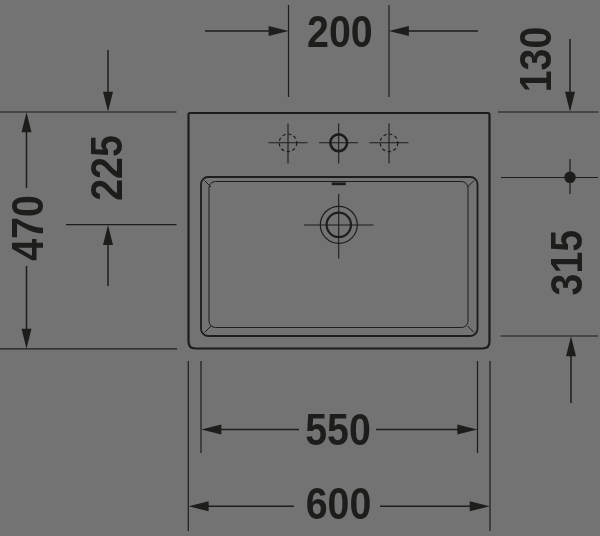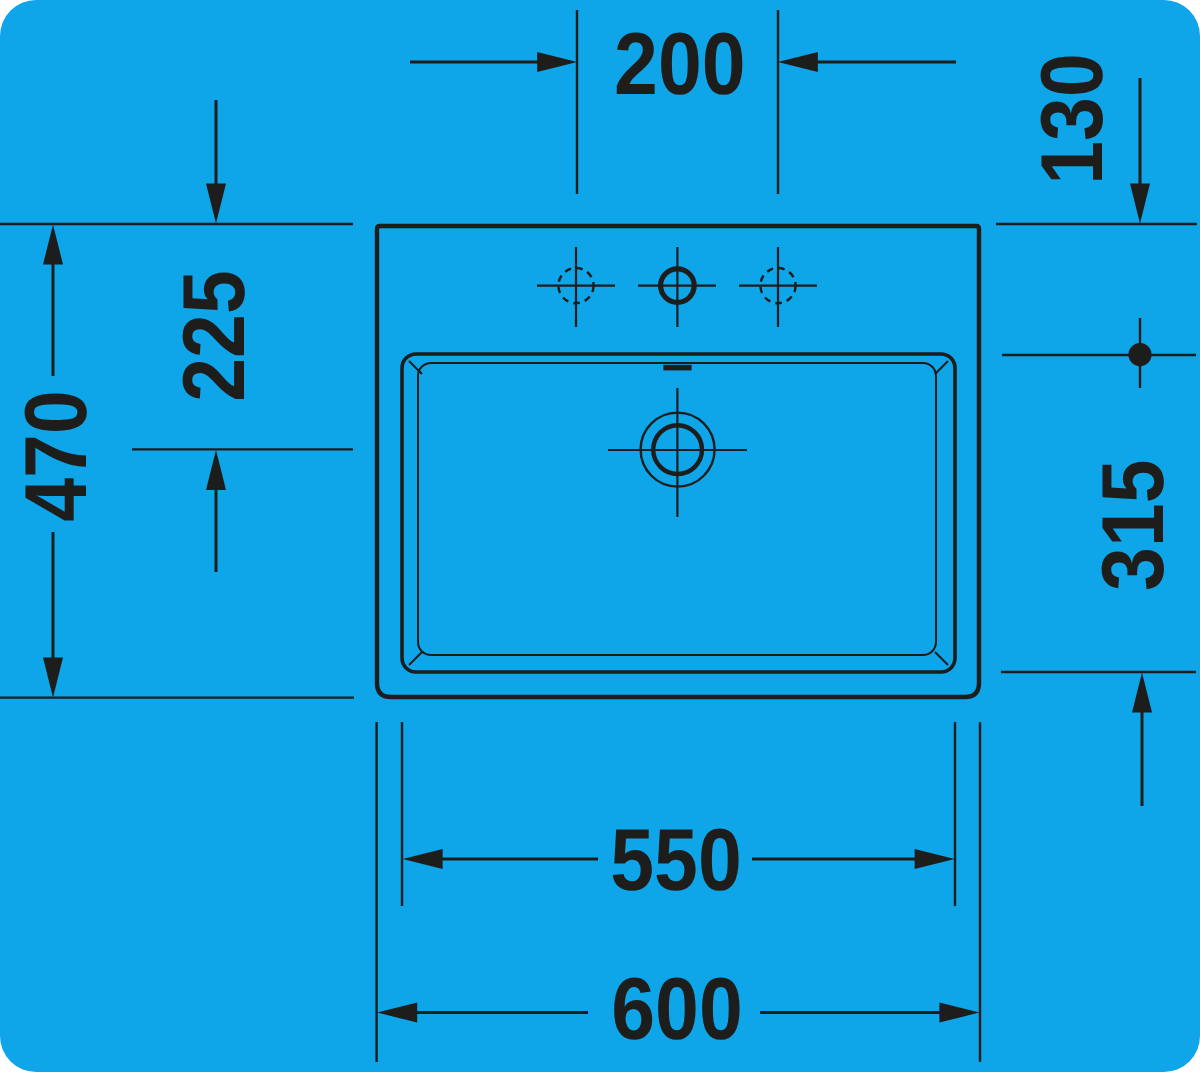--- a/index.html
+++ b/index.html
@@ -1,16 +1,16 @@
 <!DOCTYPE html>
 <html><head>
 <meta charset="utf-8">
 <style>
   html,body{margin:0;padding:0;background:#ffffff;}
-  .wrap{width:600px;height:536px;position:relative;background:#0ea5e9;overflow:hidden;border-radius:18px;}
+  .wrap{width:600px;height:536px;position:relative;background:#737373;overflow:hidden;}
   svg{display:block;}
   text{font-family:"Liberation Sans",sans-serif;font-weight:bold;font-size:44px;fill:#1d1d1b;}
 </style>
 </head>
 <body>
 <div class="wrap">
 <svg width="600" height="536" viewBox="0 0 600 536">
 <defs></defs>
 
 <path d="M 190,113 H 488 Q 489.5,113 489.5,114.5 V 341.5 Q 489.5,348.5 482.5,348.5 H 195.5 Q 188.5,348.5 188.5,341.5 V 114.5 Q 188.5,113 190,113 Z" fill="none" stroke="#1d1d1b" stroke-width="2.2"></path>

